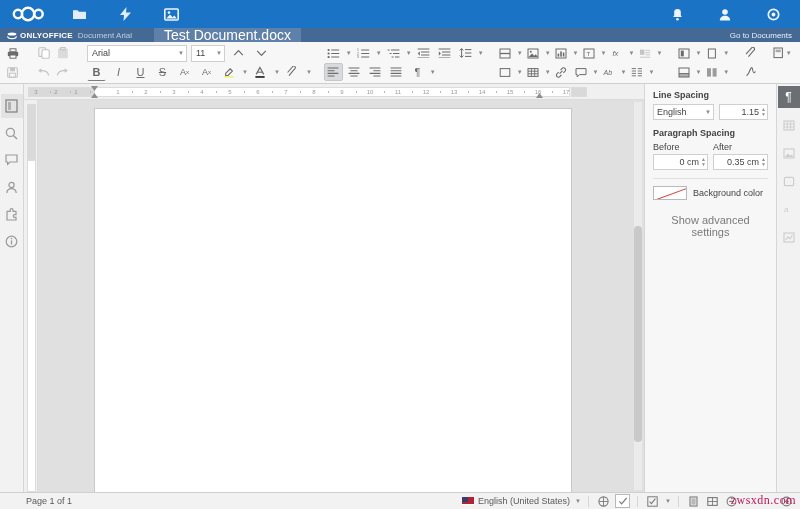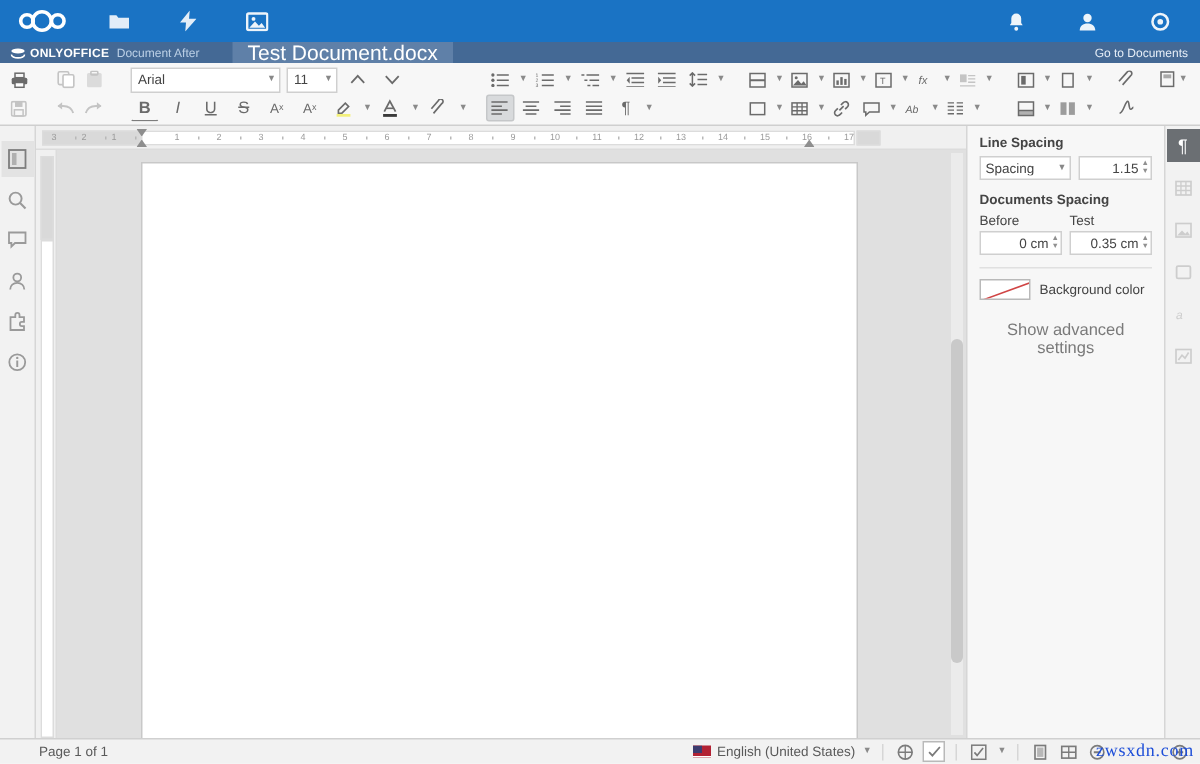--- a/index.html
+++ b/index.html
@@ -178,21 +178,21 @@
   .flag { width: 12px; height: 8px; position: relative; overflow: hidden; background: #b22234; }
   .flag:before { content: ""; position: absolute; left: 0; top: 0; width: 6px; height: 5px; background: #3c3b6e; }
   .flag:after {
     content: ""; position: absolute; left: 0; bottom: 0; width: 12px; height: 1px; background: #fff;
   }
   .sb-btn { width: 15px; height: 14px; display: flex; align-items: center; justify-content: center; color: #7b7b7b; }
   .sb-btn.boxed { border: 1px solid #b9b9b9; background: #fff; }
   .sb-sep { width: 1px; height: 11px; background: #d6d6d6; margin: 0 3px; }
   .sb-zoom { font-size: 9px; color: #595959; min-width: 32px; }
   .watermark {
-    position: absolute; right: 4px; bottom: 1px; font-size: 12px; color: #1d4ed8;
+    position: absolute; right: 4px; bottom: 1px; font-size: 12px; color: #be185d;
     font-family: "Liberation Serif", serif; letter-spacing: .5px;
   }
   svg { display: block; }
 </style>
 </head>
 <body>
 
 <div id="app">
 
   <div class="nc-header">
@@ -243,21 +243,21 @@
     </div>
   </div>
 
   <div class="oo-titlebar">
     <div class="oo-brandwrap">
       <svg width="10" height="9" viewBox="0 0 10 9" style="margin-right:3px">
         <ellipse cx="5" cy="3" rx="4.4" ry="1.6" fill="#fff"></ellipse>
         <path d="M.6 5.3C.6 6.6 2.6 7.6 5 7.6s4.4-1 4.4-2.3" fill="none" stroke="#fff" stroke-width="1.1"></path>
       </svg>
       <span class="oo-brand">ONLYOFFICE</span>
-      <span class="oo-editorname">Document After</span>
+      <span class="oo-editorname">Document Arial</span>
     </div>
     <div class="oo-tab">Test Document.docx</div>
     <span class="oo-goto">Go to Documents</span>
   </div>
 
   <div class="toolbar">
 
     <div class="tb-group">
       <div class="tb-row">
         <div class="btn">
@@ -687,36 +687,36 @@
 
     <div class="vscroll">
       <div class="vscroll-thumb"></div>
     </div>
   </div>
 
   <div class="right-panel">
     <div class="rp-title">Line Spacing</div>
     <div class="rp-row">
       <div class="sel-ctl" style="width:62px">
-        <span class="sv">Spacing</span>
+        <span class="sv">English</span>
         <span class="sa">▼</span>
       </div>
       <div class="spin" style="width:50px">
         <span class="sv">1.15</span>
         <span class="sa">
             <span>▲</span>
             <span>▼</span>
           </span>
       </div>
     </div>
 
-    <div class="rp-title">Documents Spacing</div>
+    <div class="rp-title">Paragraph Spacing</div>
     <div class="rp-lblrow">
       <span class="rp-lbl">Before</span>
-      <span class="rp-lbl">Test</span>
+      <span class="rp-lbl">After</span>
     </div>
     <div class="rp-row">
       <div class="spin" style="width:56px">
         <span class="sv">0 cm</span>
         <span class="sa">
             <span>▲</span>
             <span>▼</span>
           </span>
       </div>
       <div class="spin" style="width:56px">

